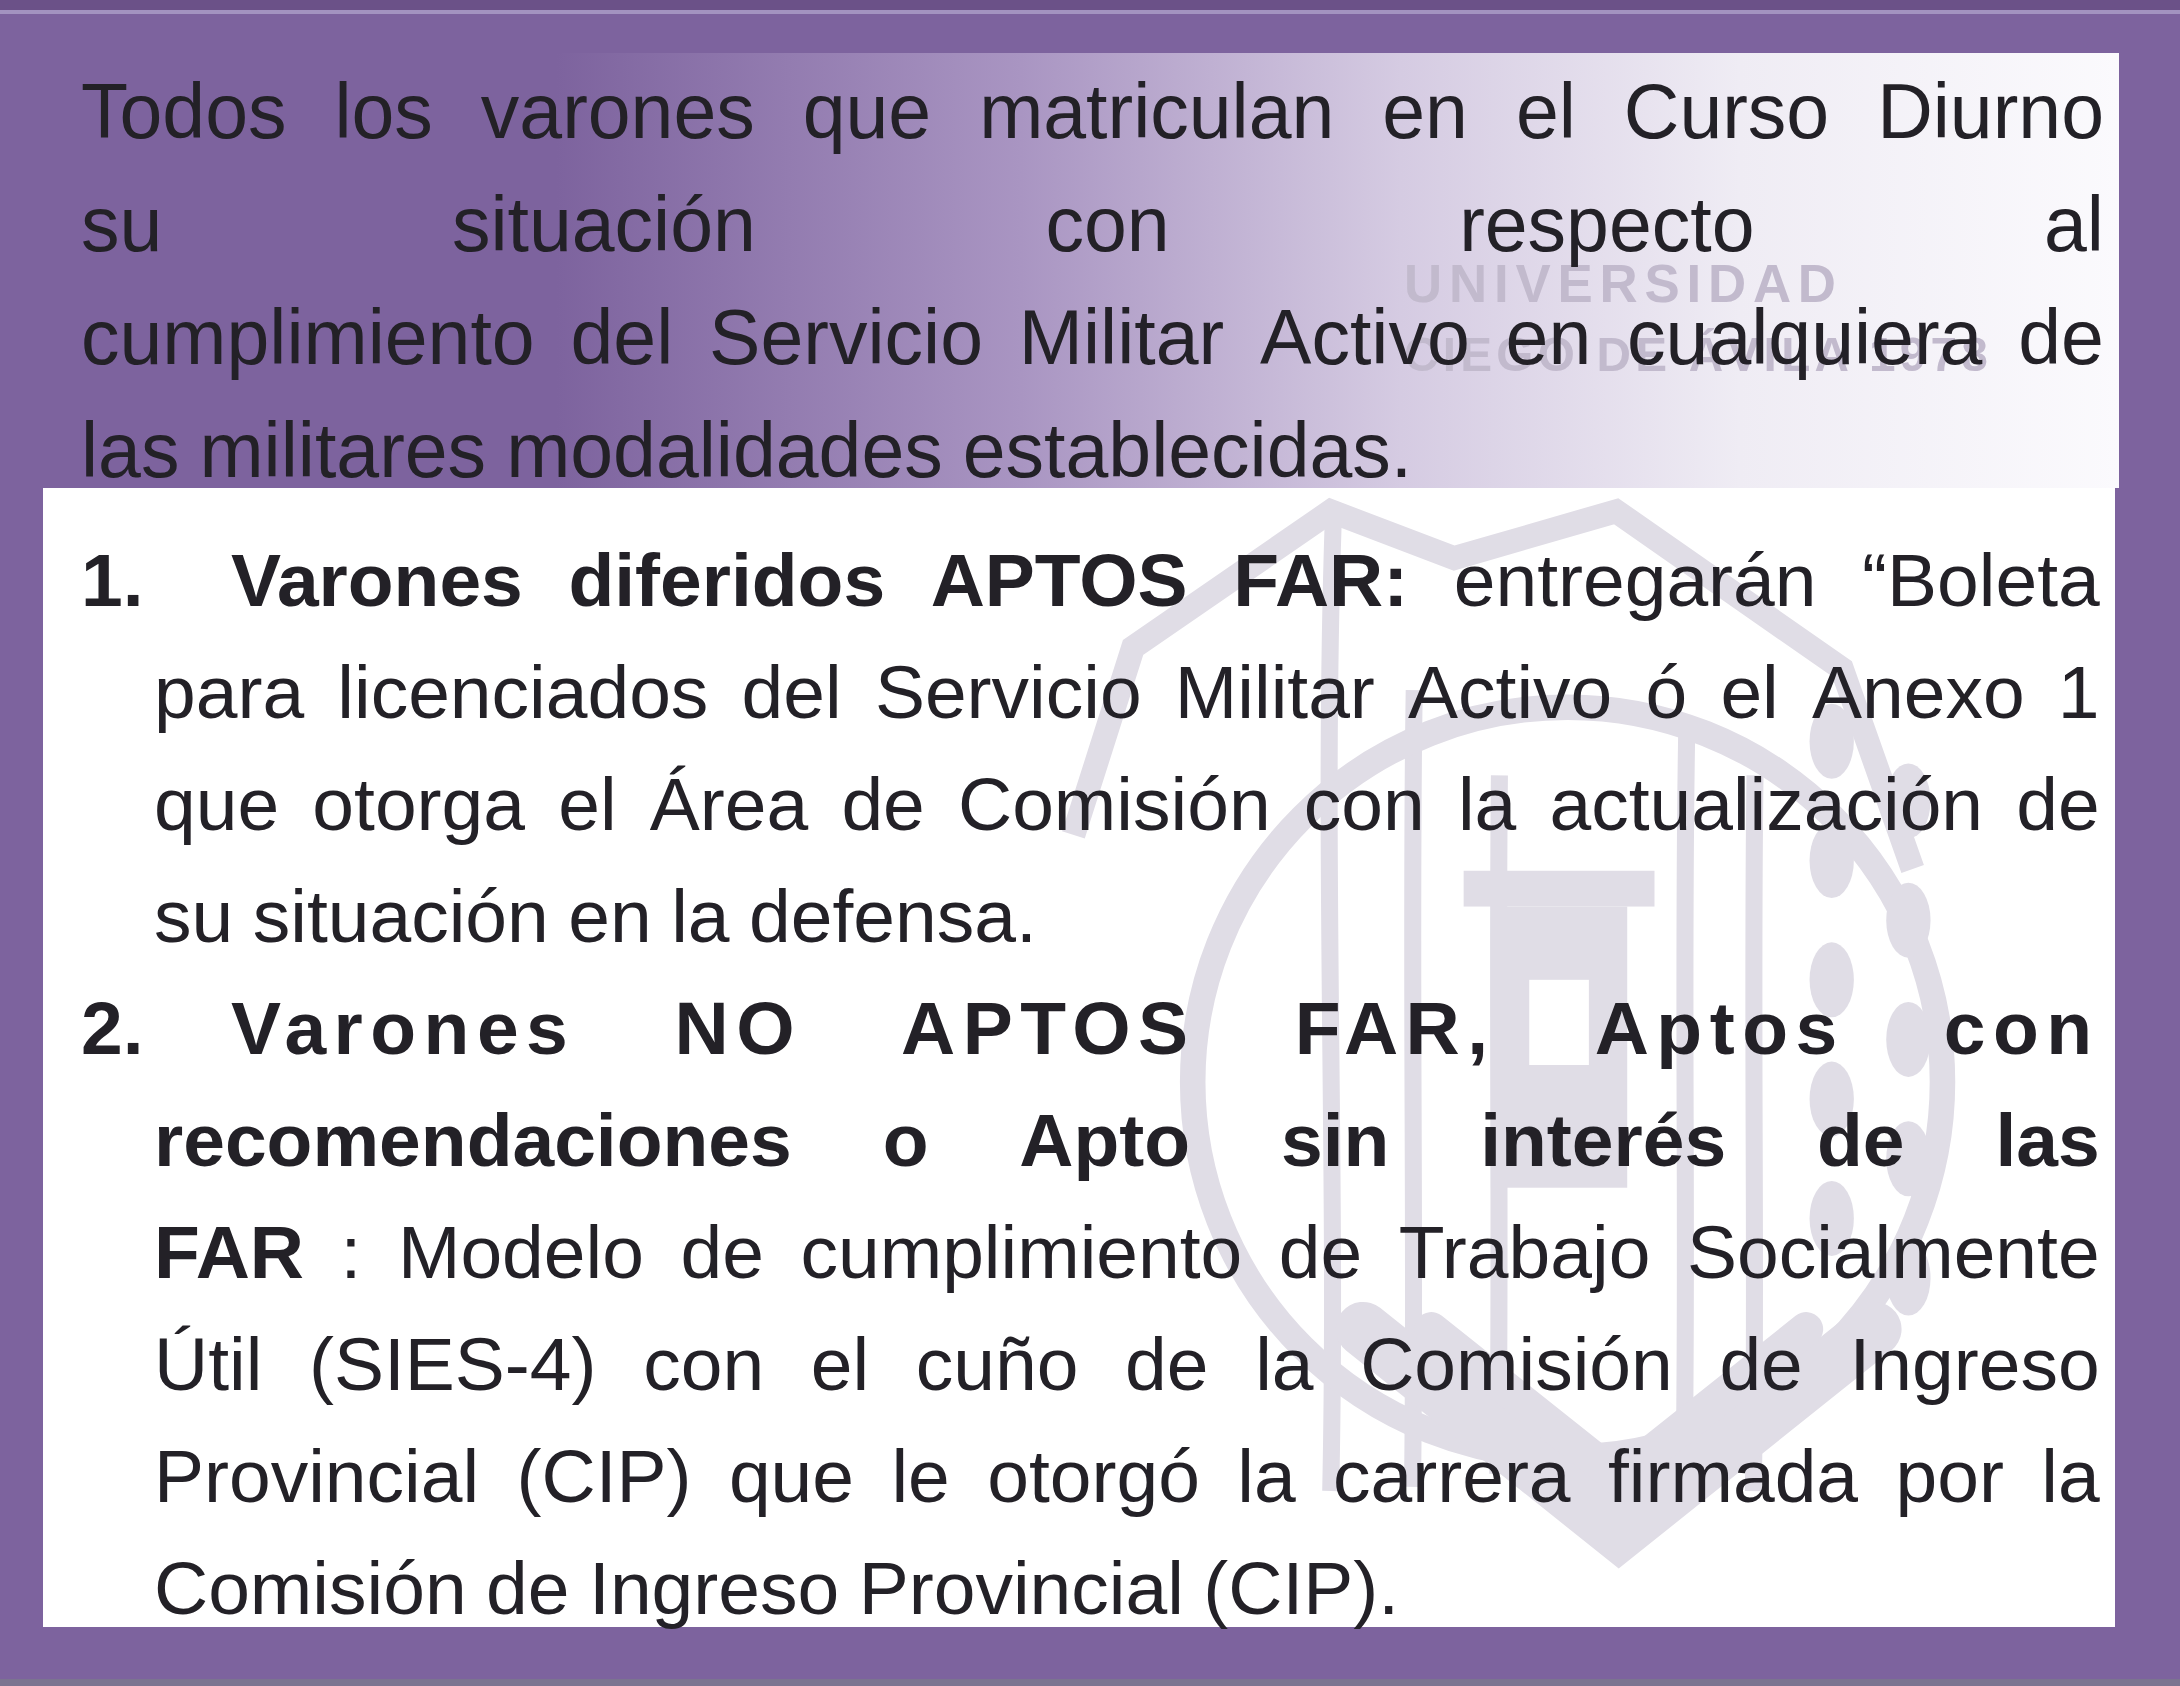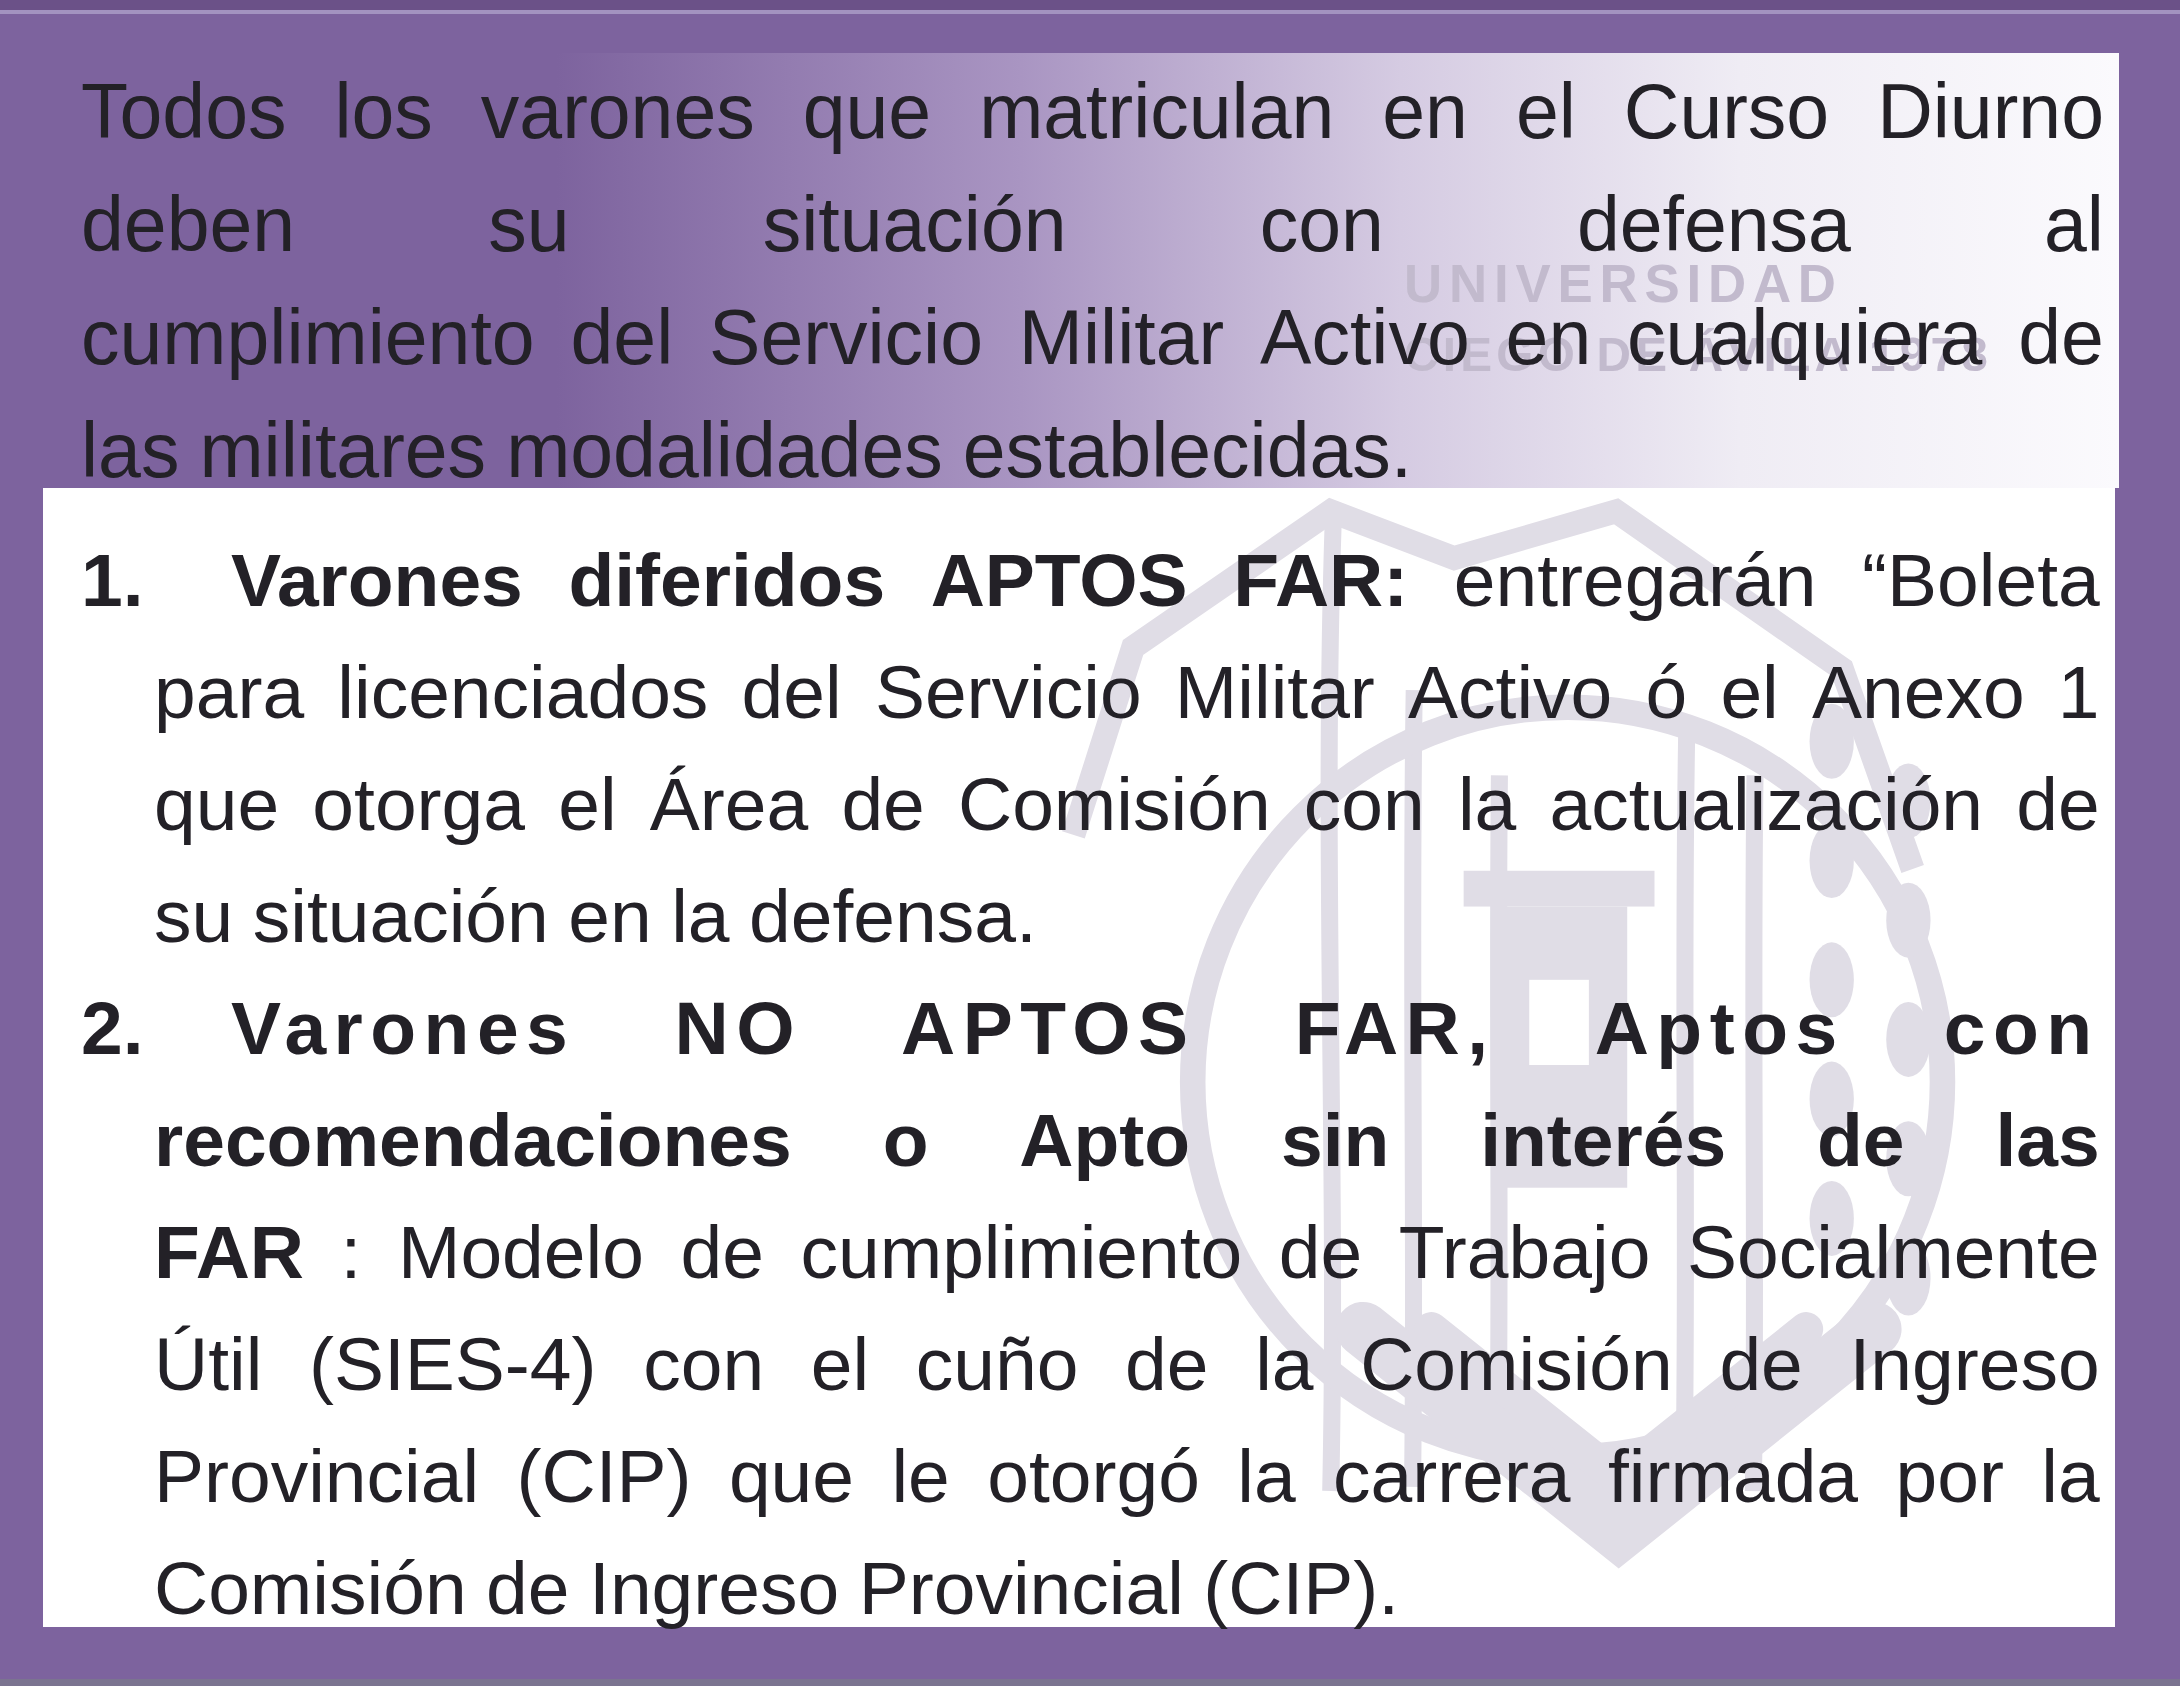--- a/index.html
+++ b/index.html
@@ -101,25 +101,24 @@
         <span>los</span>
         <span>varones</span>
         <span>que</span>
         <span>matriculan</span>
         <span>en</span>
         <span>el</span>
         <span>Curso</span>
         <span>Diurno</span>
       </div>
     <div class="ln just">
-        <span>deben</span>
         <span>su</span>
         <span>situación</span>
         <span>con</span>
-        <span>defensa</span>
+        <span>respecto</span>
         <span>al</span>
       </div>
     <div class="ln just">
         <span>cumplimiento</span>
         <span>del</span>
         <span>Servicio</span>
         <span>Militar</span>
         <span>Activo</span>
         <span>en</span>
         <span>cualquiera</span>

